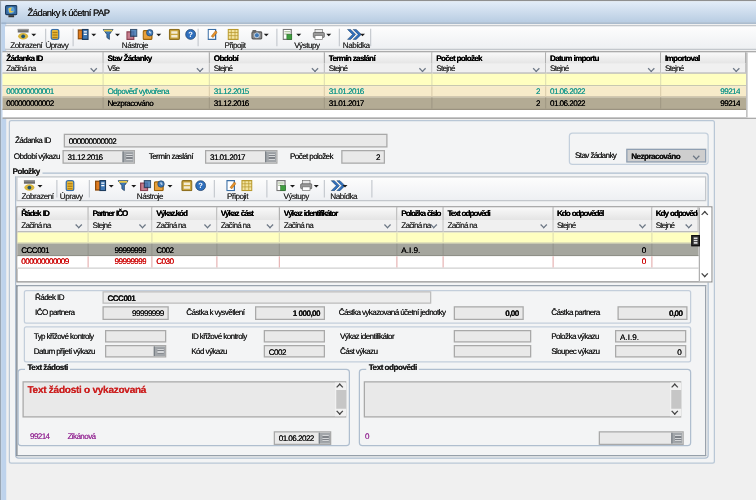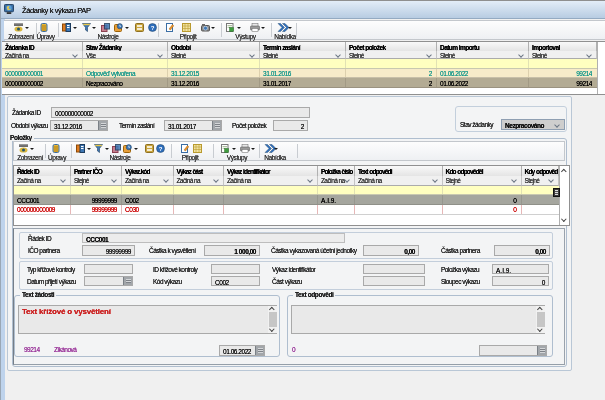--- a/index.html
+++ b/index.html
@@ -54,21 +54,21 @@
 <div class="abs" style="left:1px;top:1px;width:4px;height:399px;background:#bed3ec"></div>
 
 <div class="abs" style="left:1px;top:1px;width:604px;height:18px;
      background:linear-gradient(#e3edf8,#b8cce2);border-bottom:1px solid #94aac2;box-sizing:border-box"></div>
 <svg class="abs" style="left:4px;top:4px" width="10" height="10" viewBox="0 0 11 11">
   <rect x="0.5" y="0.5" width="10" height="8" rx="1" fill="#3a6ea5" stroke="#1d3c5e"></rect>
   <circle cx="5.5" cy="4.5" r="3" fill="#5aa0d8"></circle>
   <path d="M3 3 L6 2 L5 5 L8 6 L4 7 Z" fill="#e8c84a"></path>
   <rect x="3" y="9" width="5" height="2" fill="#333"></rect>
 </svg>
-<div class="lbl" style="left:22px;top:6px;font-size:7.5px;letter-spacing:-0.4px;color:#1a1a1a">Žádanky k výkazu PAP</div>
+<div class="lbl" style="left:22px;top:6px;font-size:7.5px;letter-spacing:-0.4px;color:#1a1a1a">Žádanky k účetní PAP</div>
 
 <div class="tbwrap" id="tb1" style="left:4px;top:20px;width:601px;height:20px;border-left:none;border-right:none">
     <div class="ic" style="left: 10px;">
       <svg width="9" height="9" viewBox="0 0 9 9">
         <rect x="0" y="0" width="9" height="3" fill="#6b6b6b"></rect>
         <rect x="0" y="0" width="9" height="1.2" fill="#999"></rect>
         <ellipse cx="4.5" cy="6" rx="4" ry="2.6" fill="#d8b53c"></ellipse>
         <circle cx="4.5" cy="6" r="1.5" fill="#23556e"></circle>
       </svg>
     </div>
@@ -581,21 +581,21 @@
 <div class="lbl" style="left:272px;top:278px">Část výkazu</div>
 <div class="box" style="left:363px;top:276px;width:62px;height:10px"></div>
 <div class="lbl" style="left:441px;top:278px">Sloupec výkazu</div>
 <div class="box" style="left:492px;top:276px;width:57px;height:10px">
     <span class="tr" style="top:1.5px">0</span>
   </div>
 
 <div class="gb" style="left:14px;top:295px;width:266px;height:62px"></div>
 <div class="gbl" style="left:20px;top:291px">Text žádosti</div>
 <div class="box" style="left:18px;top:305px;width:259px;height:29px;background:#e9e9e9"></div>
-<div class="lbl b" style="left:22px;top:307px;color:#cc2222;font-size:8px;letter-spacing:-0.2px">Text křížové o vysvětlení</div>
+<div class="lbl b" style="left:22px;top:307px;color:#cc2222;font-size:8px;letter-spacing:-0.2px">Text žádosti o vykazovaná</div>
 <div class="abs" style="left:268px;top:306px;width:9px;height:27px;background:#f1f1f1"></div>
 <div class="abs" style="left:268.5px;top:312px;width:8px;height:15px;background:#c6c6c6"></div>
 <div class="sbtn up" style="left:268px;top:305px">
     <i></i>
   </div>
 <div class="sbtn dn" style="left:268px;top:325px">
     <i></i>
   </div>
 <div class="lbl" style="left:24px;top:346px;color:#993399">99214</div>
 <div class="lbl" style="left:54px;top:346px;color:#993399">Zikánová</div>

